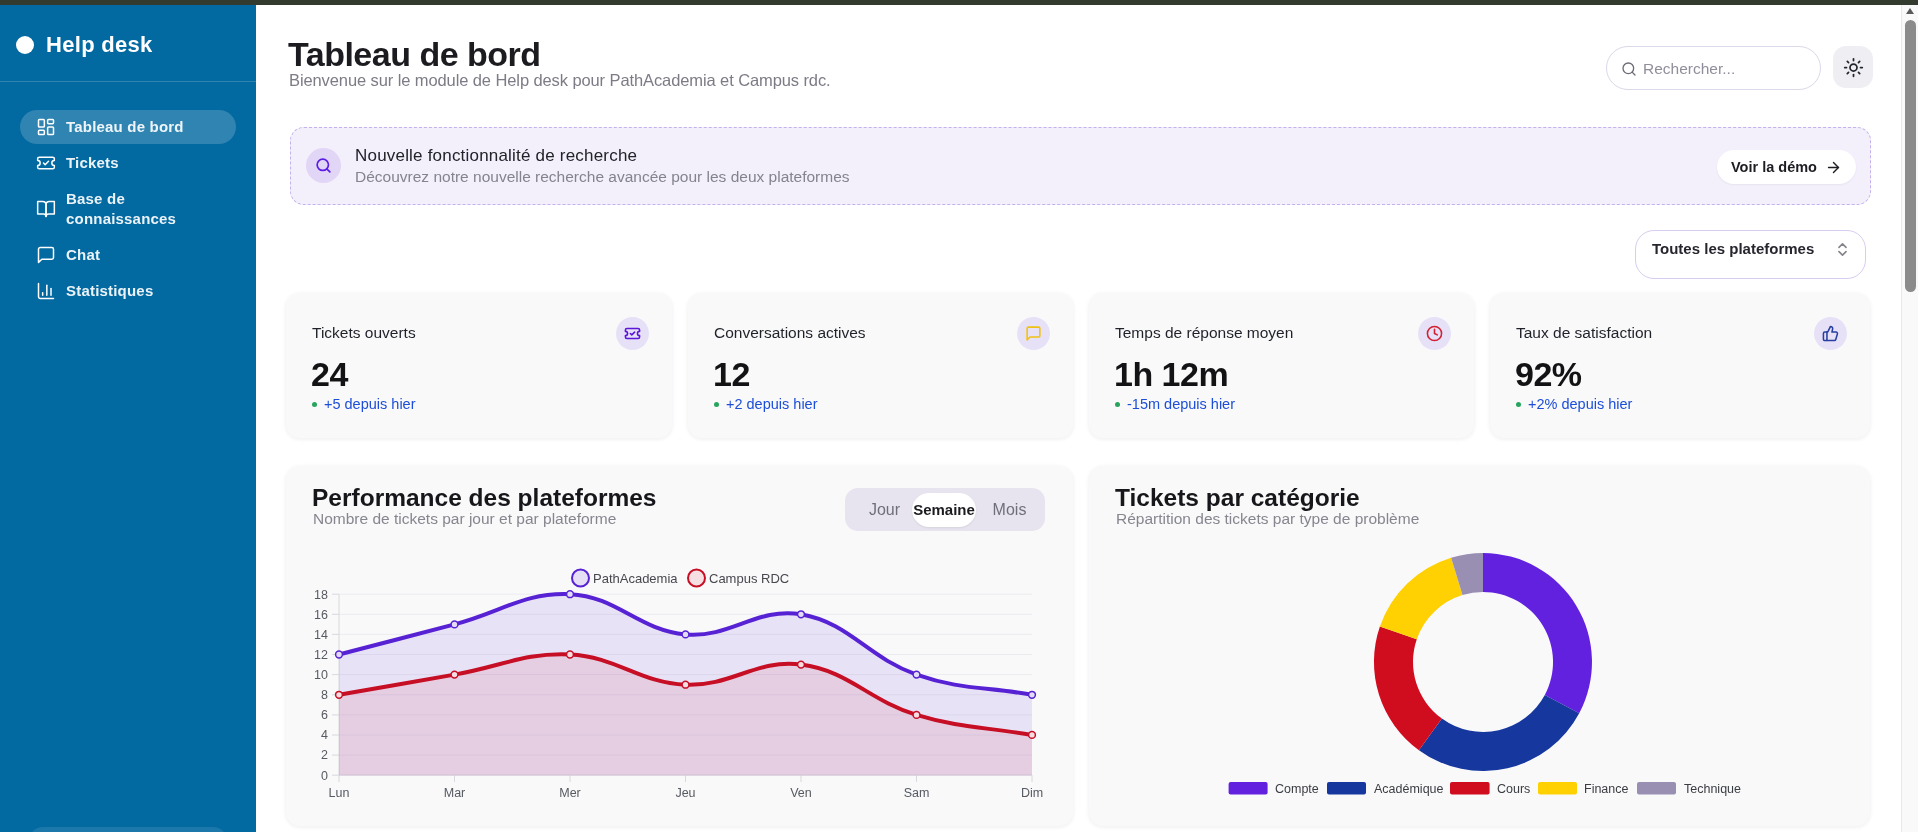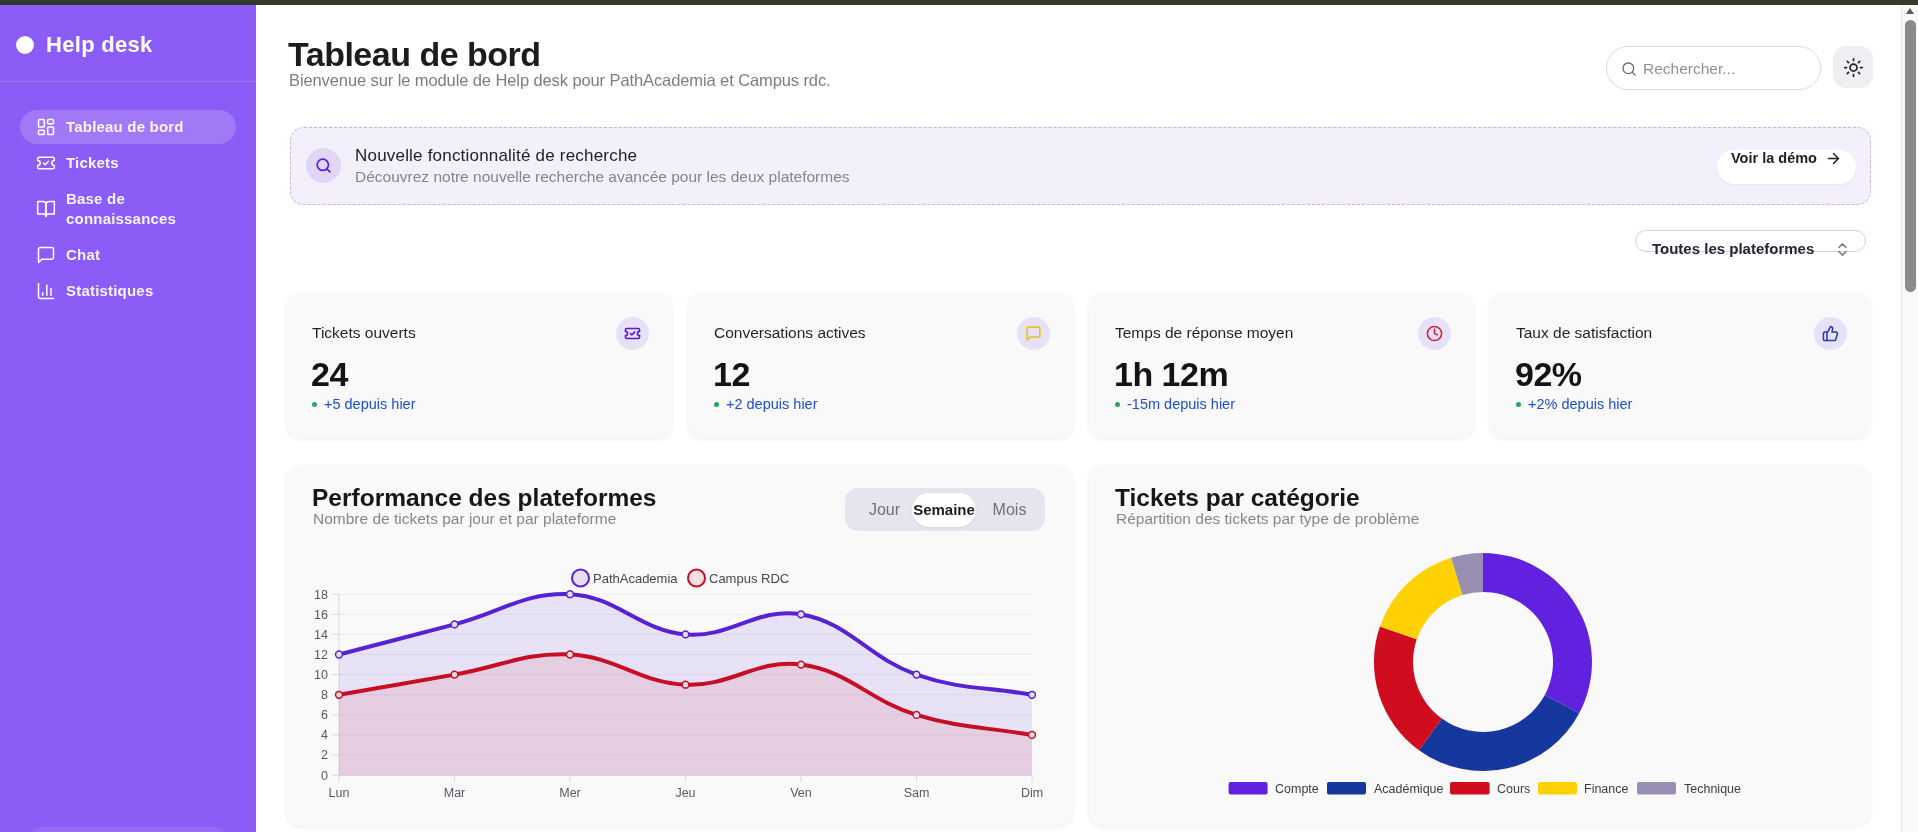--- a/index.html
+++ b/index.html
@@ -1,18 +1,18 @@
 <!DOCTYPE html>
 <html lang="fr"><head><meta charset="utf-8">
 <title>Help desk</title>
 <style>
 *{margin:0;padding:0;box-sizing:border-box}
 html,body{width:1918px;height:832px;overflow:hidden;background:#fff;font-family:"Liberation Sans",sans-serif;position:relative}
 .topbar{position:absolute;left:0;top:0;width:1918px;height:5px;background:#333a2e;z-index:60}
-.sidebar{position:absolute;left:0;top:5px;width:256px;height:827px;background:#8b5cf6;z-index:20}
+.sidebar{position:absolute;left:0;top:5px;width:256px;height:827px;background:#0369a1;z-index:20}
 .logo{position:absolute;left:16px;top:27px;display:flex;align-items:center}
 .logo .dot{width:18px;height:18px;border-radius:50%;background:#fff;margin-right:12px}
 .logo .txt{color:#fff;font-size:22px;font-weight:bold;letter-spacing:.3px}
 .sep{position:absolute;left:0;top:76px;width:256px;height:1px;background:rgba(255,255,255,.18)}
 .nav{position:absolute;left:20px;top:105px;width:216px}
 .nav .item{display:flex;align-items:center;color:rgba(255,255,255,.92);font-size:15px;font-weight:bold;letter-spacing:.2px;padding:7px 10px 7px 16px;border-radius:18px;margin-bottom:2px;line-height:20px}
 .nav .item.active{background:rgba(255,255,255,.18)}
 .nav .item svg{margin-right:10px;flex:0 0 auto}
 .sbfoot{position:absolute;left:29px;top:822px;width:198px;height:30px;border-radius:14px;background:rgba(255,255,255,.1)}
 .scrollcol{position:absolute;right:0;top:5px;width:17px;height:827px;background:#f9f9f9;border-left:1px solid #e8e8e8;z-index:55}
@@ -21,22 +21,22 @@
 h1{position:absolute;left:288px;top:35px;font-size:34px;font-weight:bold;color:#1c1c20;letter-spacing:-0.5px}
 .subtitle{position:absolute;left:289px;top:71px;font-size:16.5px;letter-spacing:-0.1px;color:#7c7c86}
 .search{position:absolute;left:1606px;top:46px;width:215px;height:44px;border:1px solid #dbd8e9;border-radius:22px;background:#fff}
 .search svg{position:absolute;left:14px;top:14px}
 .search .ph{position:absolute;left:36px;top:13px;font-size:15.5px;color:#8f8f9b}
 .theme{position:absolute;left:1833px;top:46px;width:40px;height:42px;border-radius:13px;background:#efeef3;display:flex;align-items:center;justify-content:center}
 .banner{position:absolute;left:290px;top:127px;width:1581px;height:78px;border-radius:14px;background:#f3f0fb;border:1.5px dashed #c4b1ee}
 .banner .circ{position:absolute;left:15px;top:20px;width:35px;height:35px;border-radius:50%;background:#e2d6f7;display:flex;align-items:center;justify-content:center}
 .banner .t1{position:absolute;left:64px;top:18px;font-size:17px;font-weight:normal;color:#222228;letter-spacing:.2px}
 .banner .t2{position:absolute;left:64px;top:40px;font-size:15.5px;color:#84848e}
-.demo{position:absolute;left:1426px;top:22px;width:139px;height:34px;border-radius:17px;background:#fff;box-shadow:0 1px 2px rgba(40,30,80,.06);display:flex;justify-content:center;font-size:14.5px;font-weight:bold;color:#1d1d23;gap:8px}
-.select{position:absolute;left:1635px;top:230px;width:231px;height:22px;border-radius:19px;background:#fff;border:1px solid #d9ccf1}
+.demo{position:absolute;left:1426px;top:22px;width:139px;height:34px;border-radius:17px;background:#fff;box-shadow:0 1px 2px rgba(40,30,80,.06);display:flex;align-items:center;justify-content:center;font-size:14.5px;font-weight:bold;color:#1d1d23;gap:8px}
+.select{position:absolute;left:1635px;top:230px;width:231px;height:49px;border-radius:19px;background:#fff;border:1px solid #d9ccf1}
 .select .txt{position:absolute;left:16px;top:9px;font-size:15px;color:#26262e;font-weight:bold;letter-spacing:0}
 .card{position:absolute;background:#f9f9fa;border-radius:14px;box-shadow:0 1px 4px rgba(30,30,60,.08)}
 .stat .title{position:absolute;left:26px;top:31px;font-size:15.5px;color:#1f2229}
 .stat .ico{position:absolute;right:23px;top:23.5px;width:33px;height:33px;border-radius:50%;background:#e7e1f7;display:flex;align-items:center;justify-content:center}
 .stat .num{position:absolute;left:25px;top:62px;font-size:34px;font-weight:bold;color:#131316;letter-spacing:-.5px}
 .stat .delta{position:absolute;left:26px;top:103px;font-size:14.5px;color:#1d4ed8}
 .stat .delta::before{content:"";display:inline-block;width:5px;height:5px;border-radius:50%;background:#27a55f;margin-right:7px;vertical-align:2px}
 .chcard .ctitle{position:absolute;left:26px;top:18px;font-size:24.5px;font-weight:bold;color:#17171b;letter-spacing:0}
 .chcard .csub{position:absolute;left:27px;top:44px;font-size:15.5px;color:#86868f}
 .tabs{position:absolute;right:28px;top:22px;width:200px;height:43px;background:#e7e4ef;border-radius:13px}

